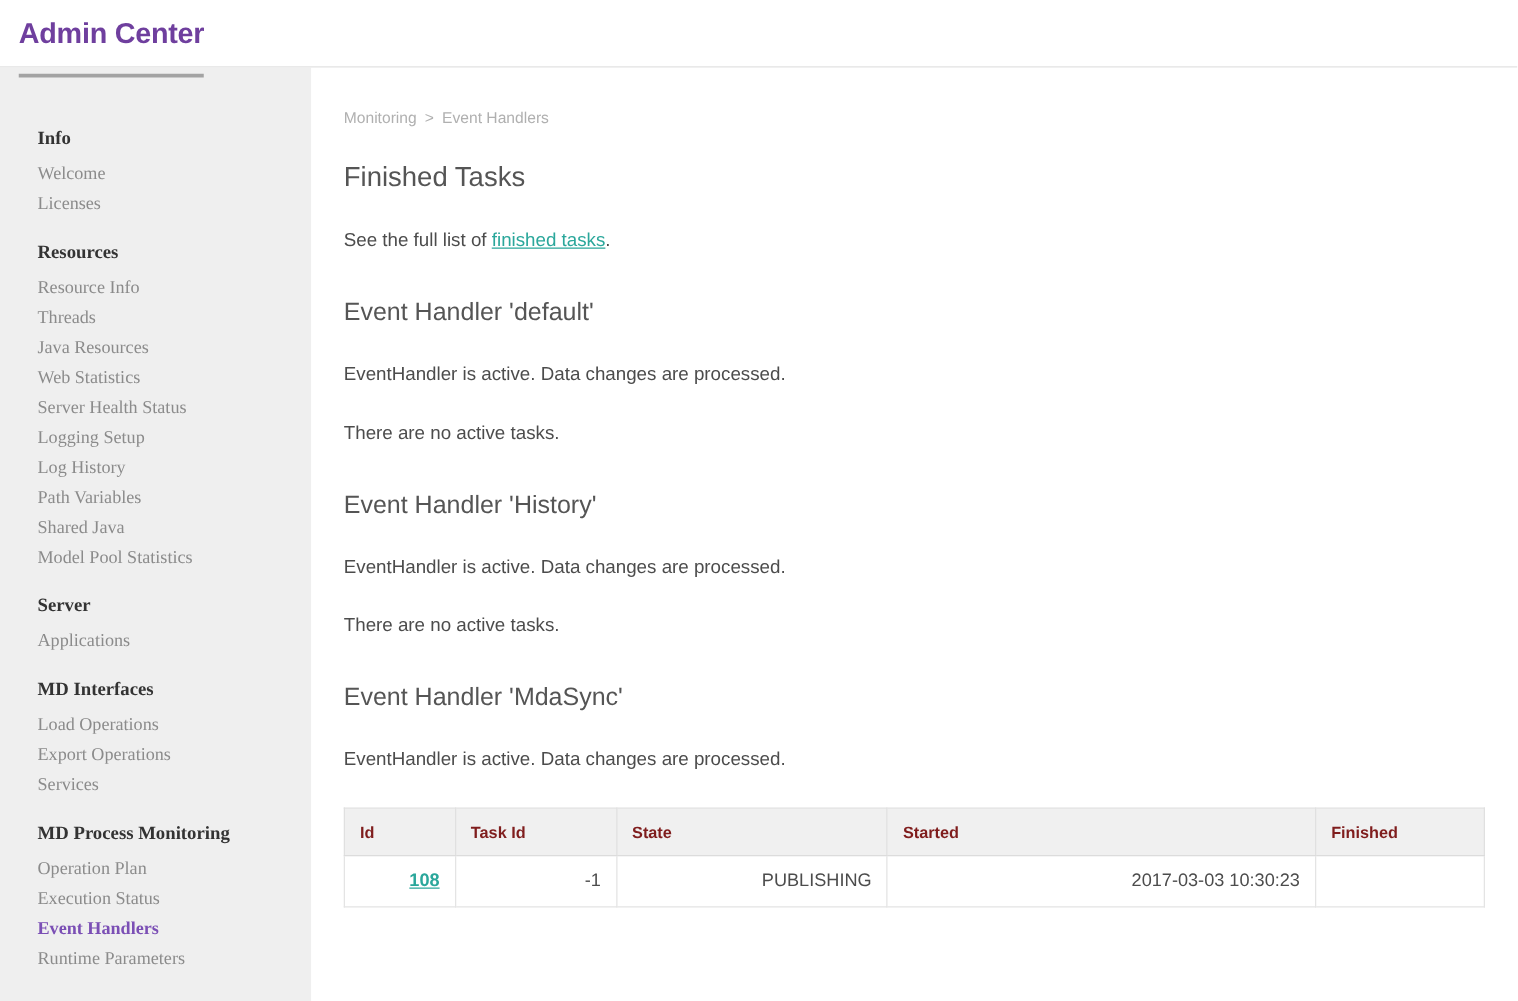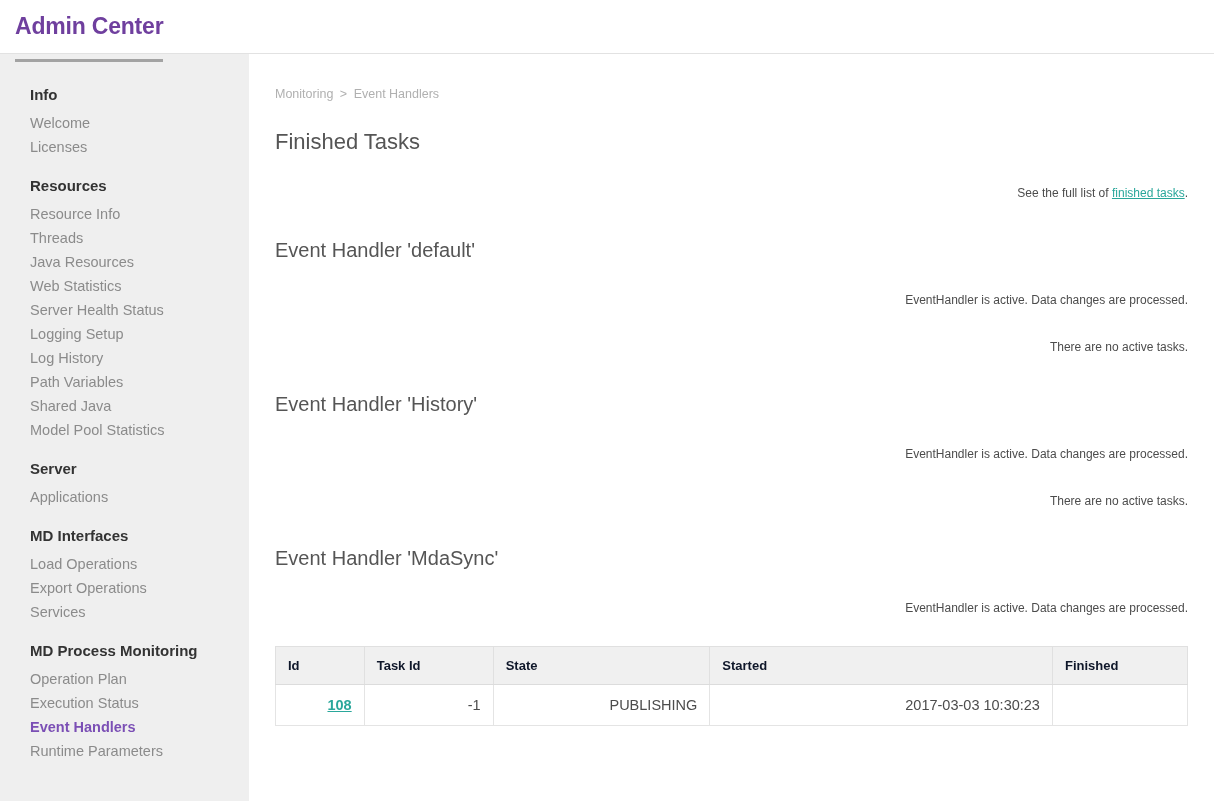--- a/index.html
+++ b/index.html
@@ -43,22 +43,23 @@
     display: flex;
     height: 747px;
     align-items: stretch;
   }
 
   
   #sidebar {
     width: 249px;
     min-width: 249px;
     background: #efefef;
-    padding: 30px 0 0 0;
+    padding: 46px 0 0 0;
     overflow: hidden;
+    font-family: Liberation Serif, serif;
   }
   .nav-group { margin-bottom: 6px; }
   .nav-heading {
     font-size: 15px;
     font-weight: bold;
     color: #333333;
     padding: 0 0 5px 30px;
     line-height: 22px;
   }
   .nav-item {
@@ -92,25 +93,24 @@
   #breadcrumb .sep { margin: 0 3px; }
 
   h1.page-title {
     font-size: 22px;
     font-weight: normal;
     color: #555555;
     margin: 26px 0 0 0;
     line-height: 28px;
   }
   p.para {
-    font-size: 12px;
+    font-size: 15px;
     color: #4c4c4c;
     margin: 27px 0 0 0;
     line-height: 20px;
-    text-align: right;
   }
   a.link {
     color: #2aa79b;
     text-decoration: underline;
     cursor: pointer;
   }
   h2.section-title {
     font-size: 20px;
     font-weight: normal;
     color: #555555;
@@ -126,21 +126,21 @@
     font-size: 14px;
     table-layout: fixed;
   }
   table.tasks thead th {
     background: #f0f0f0;
     border: 1px solid #e0e0e0;
     border-bottom: 1px solid #dcdcdc;
     text-align: left;
     font-size: 13px;
     font-weight: bold;
-    color: #0f172a;
+    color: #7f1d1d;
     padding: 11px 12px;
   }
   table.tasks tbody td {
     border: 1px solid #e4e4e4;
     border-top: none;
     padding: 12px;
     color: #4c4c4c;
     font-size: 14.5px;
     background: #ffffff;
     text-align: right;

